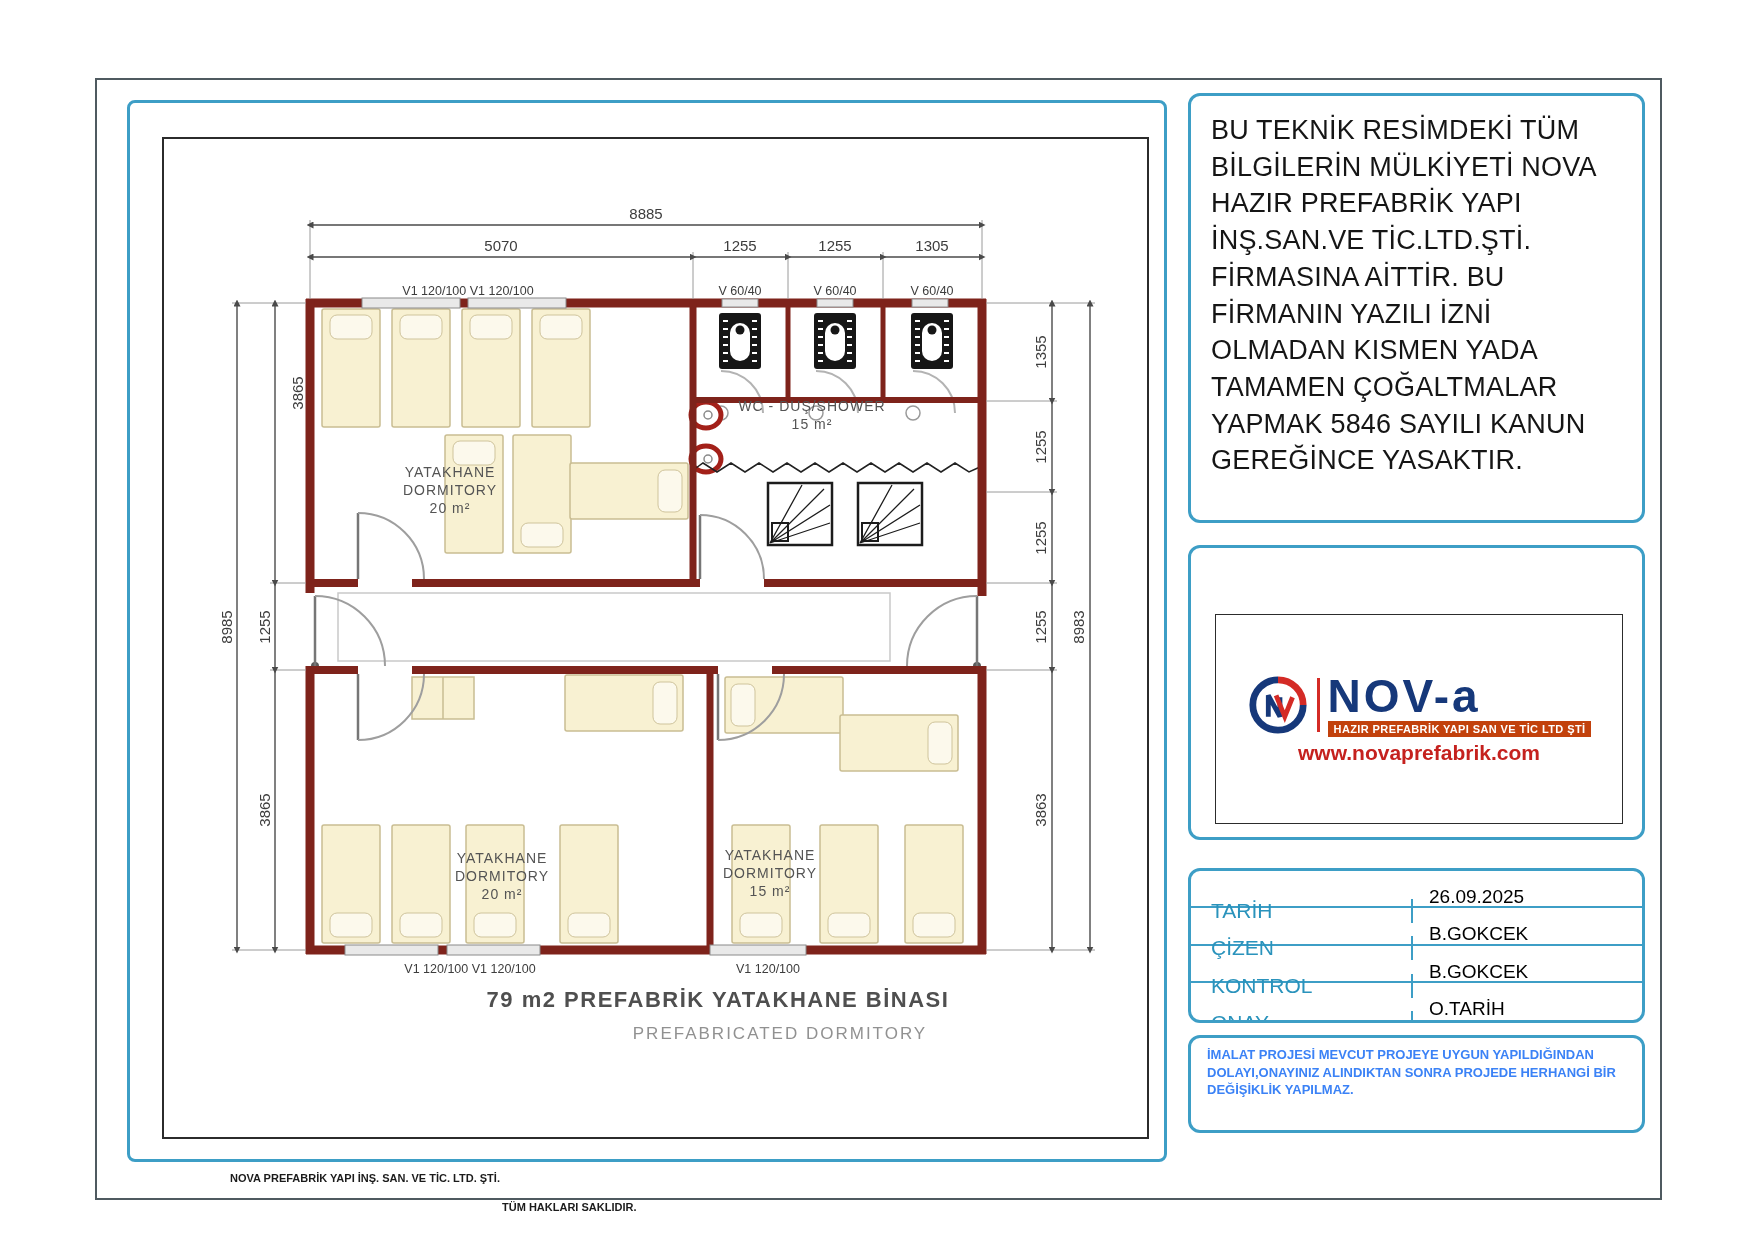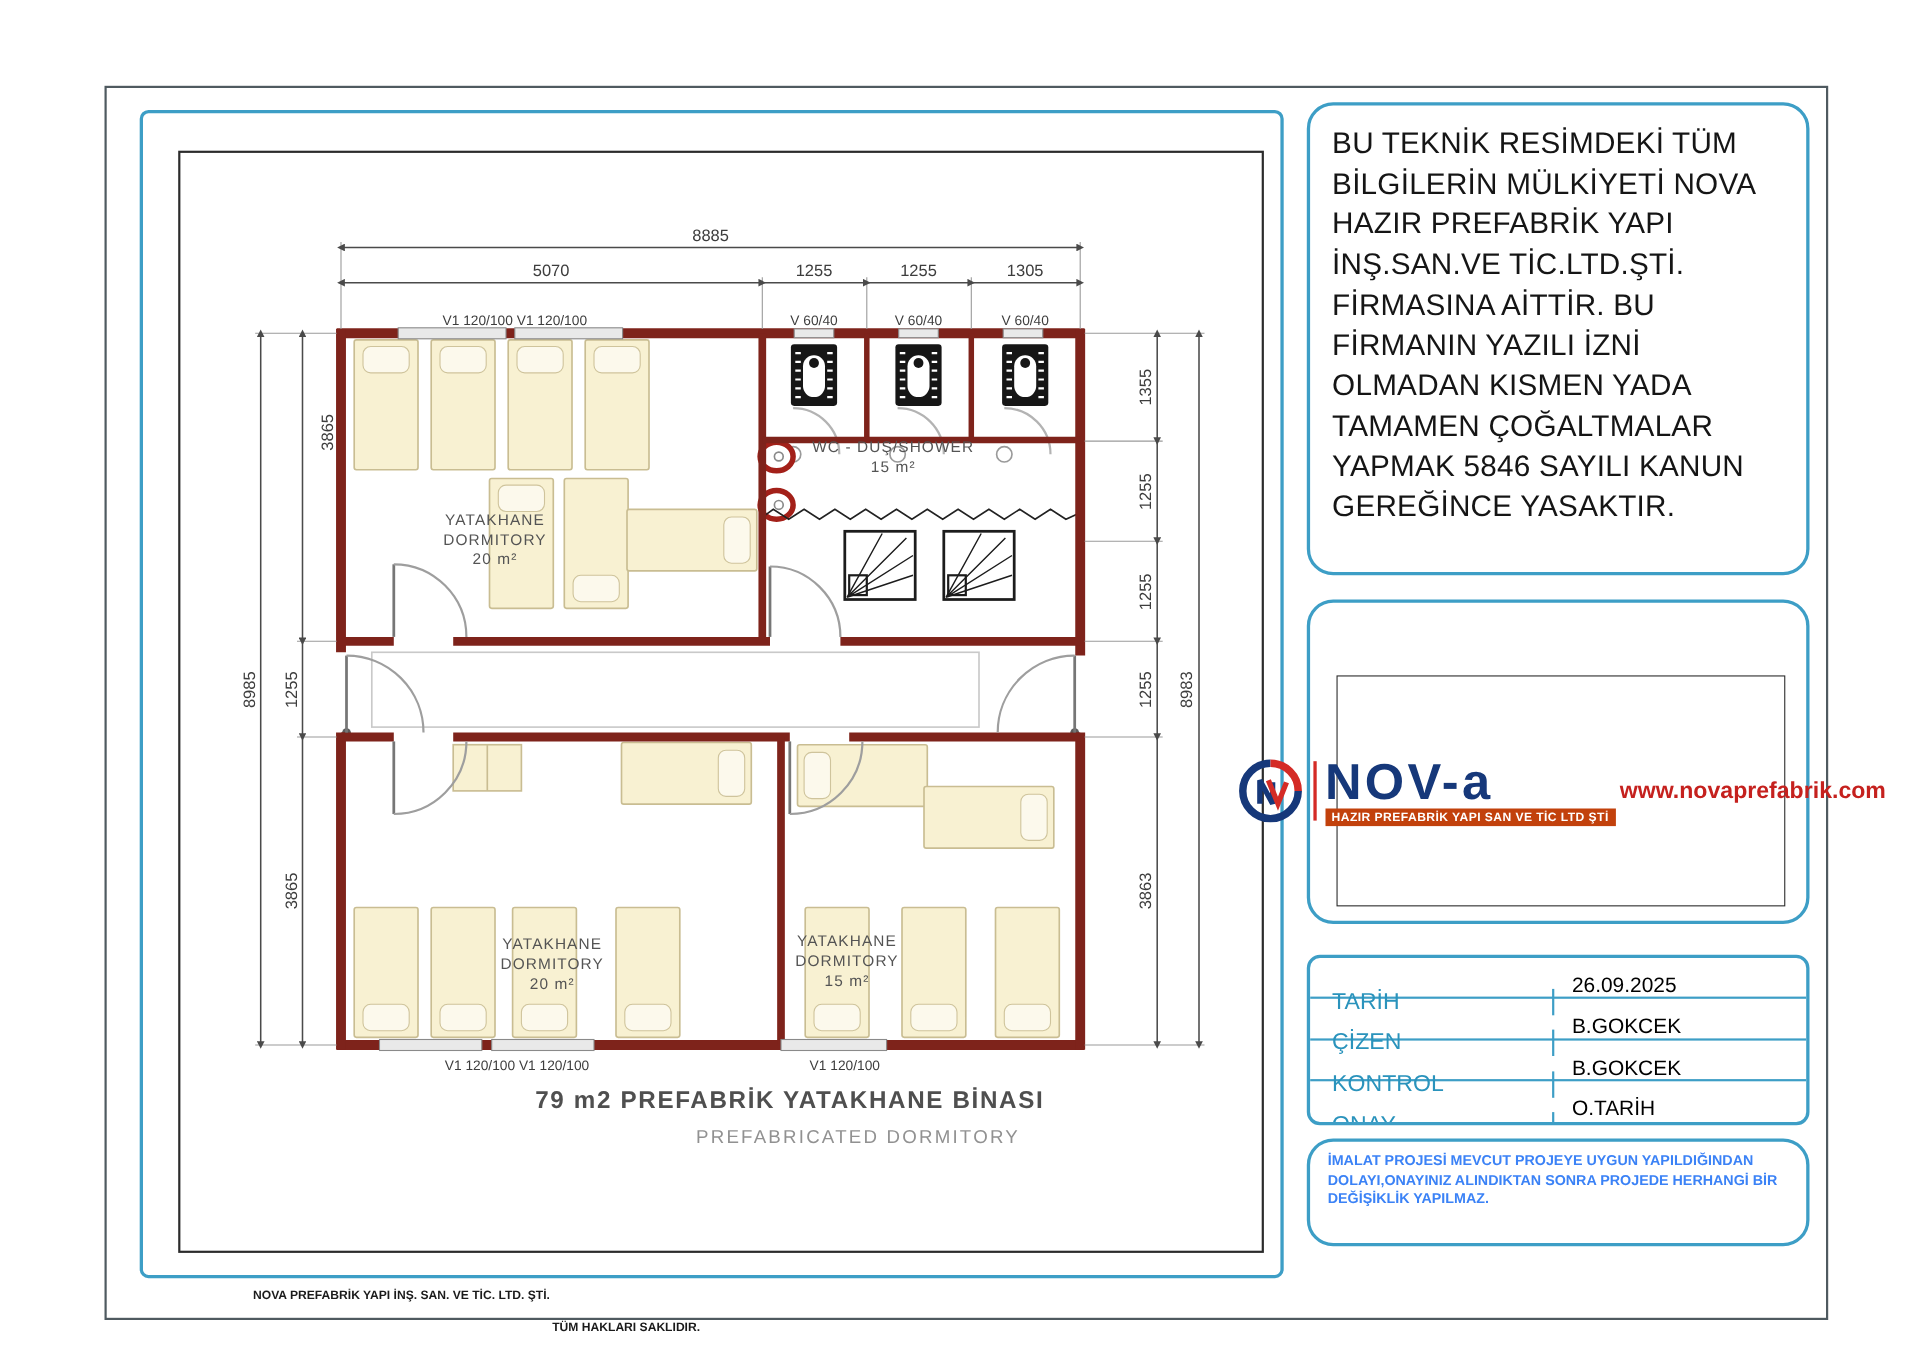--- a/index.html
+++ b/index.html
@@ -6,26 +6,26 @@
   .sheet{position:relative;width:1755px;height:1240px;background:#fff;overflow:hidden;
          font-family:"Liberation Sans",sans-serif;}
   .outer-border{position:absolute;left:95px;top:78px;width:1563px;height:1118px;
                 border:2px solid #4f5a60;}
   .draw-frame{position:absolute;left:127px;top:100px;width:1034px;height:1056px;
               border:3px solid #3d9ec6;border-radius:8px;background:#fff;}
   .plan-svg{position:absolute;left:140px;top:115px;}
 
   
   .pbox{position:absolute;left:1188px;width:457px;border:3px solid #3d9ec6;
-        border-radius:24px;background:#fff;box-sizing:border-box;}
+        border-radius:12px;background:#fff;box-sizing:border-box;}
   .copy-box{top:93px;height:430px;padding:16px 20px;}
   .copy-text{font-size:27px;line-height:1.36;color:#151515;letter-spacing:.2px;}
   .logo-box{top:545px;height:295px;}
   .logo-card{position:absolute;left:24px;top:66px;width:406px;height:208px;
-             border:1.5px solid #2c2c2c;background:#fff;display:flex;flex-direction:row;
+             border:1.5px solid #2c2c2c;background:#fff;display:flex;flex-direction:column;
              align-items:center;justify-content:center;gap:4px;}
   .logo-row{display:flex;align-items:center;gap:8px;}
   .logo-col{display:flex;flex-direction:column;align-items:flex-start;}
   .logo-word{font-size:46px;font-weight:800;color:#16387a;letter-spacing:3px;line-height:1;}
   .logo-bar{background:#c2410c;color:#fff;font-size:11px;font-weight:bold;
             letter-spacing:.4px;padding:2px 6px;margin-top:2px;white-space:nowrap;}
   .logo-sep{width:3px;height:54px;background:#d42b26;}
   .logo-phone{font-size:42px;font-weight:800;color:#16387a;letter-spacing:2px;line-height:1.1;}
   .logo-web{font-size:21px;font-weight:bold;color:#c5211e;}
   .sign-table{top:868px;height:155px;padding:0;overflow:hidden;border-radius:12px;}

